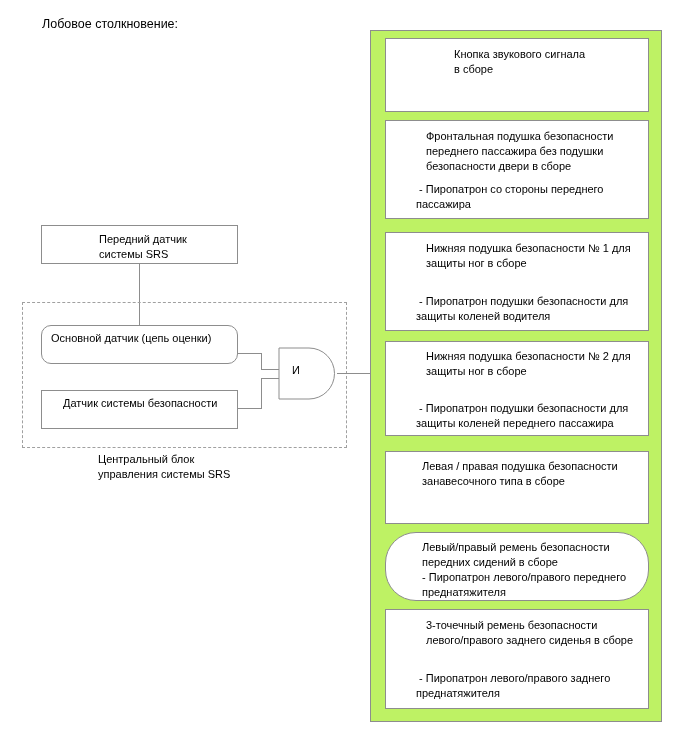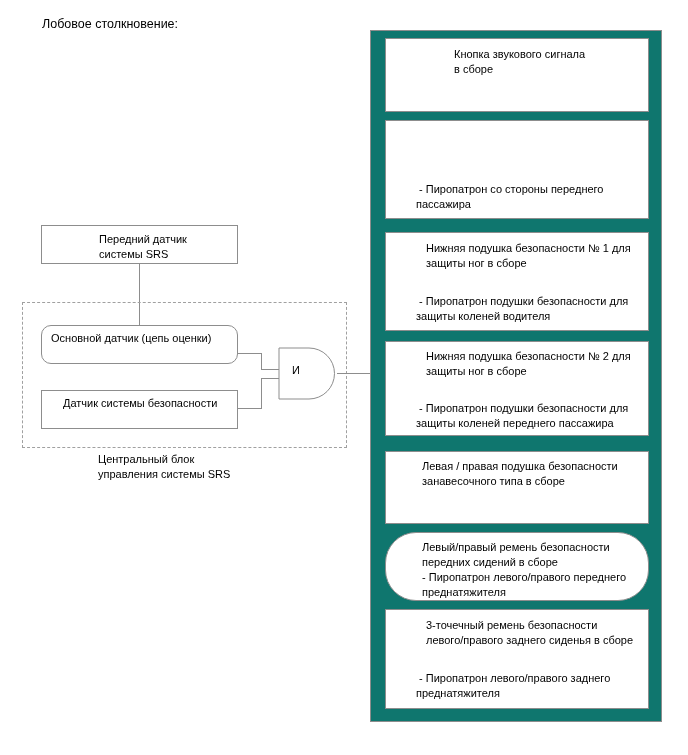--- a/index.html
+++ b/index.html
@@ -116,21 +116,21 @@
     line-height: 13px;
     color: #000;
   }
 
   
   #outputs-container {
     position: absolute;
     box-sizing: border-box;
     left: 370px; top: 30px; width: 292px; height: 692px;
     border: 1px solid #8d8d8d;
-    background: #0f766e;
+    background: #bef264;
   }
 
   .out-box {
     position: absolute;
     box-sizing: border-box;
     left: 14px;
     width: 264px;
     border: 1px solid #8d8d8d;
     background: #ffffff;
   }
@@ -192,20 +192,23 @@
 управления системы SRS</div>
 
   <div id="outputs-container">
 
     <div class="out-box" style="top:7px;height:74px;">
       <div class="out-text indent-a" style="top:8px;">Кнопка звукового сигнала
 в сборе</div>
     </div>
 
     <div class="out-box" style="top:89px;height:99px;">
+      <div class="out-text indent-b" style="top:8px;">Фронтальная подушка безопасности
+переднего пассажира без подушки
+безопасности двери в сборе</div>
       <div class="out-text indent-c" style="top:61px;"> - Пиропатрон со стороны переднего
 пассажира</div>
     </div>
 
     <div class="out-box" style="top:201px;height:99px;">
       <div class="out-text indent-b" style="top:8px;">Нижняя подушка безопасности № 1 для
 защиты ног в сборе</div>
       <div class="out-text indent-c" style="top:61px;"> - Пиропатрон подушки безопасности для
 защиты коленей водителя</div>
     </div>

